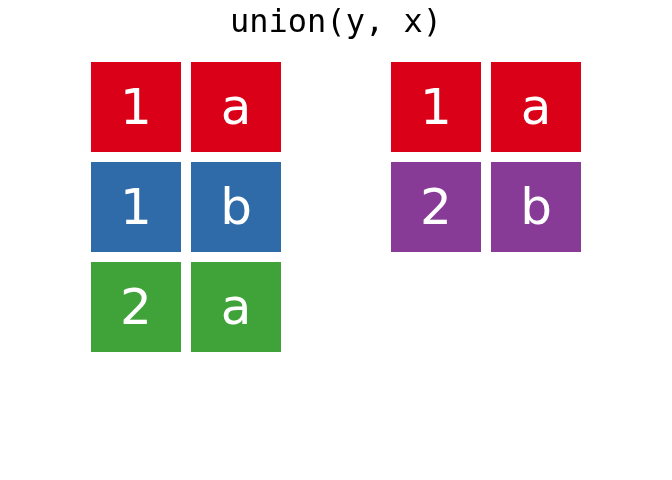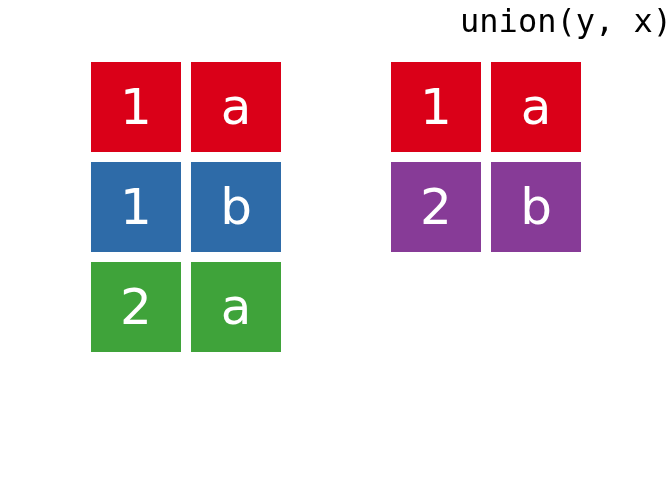--- a/index.html
+++ b/index.html
@@ -12,21 +12,21 @@
     height: 480px;
     background: #ffffff;
     overflow: hidden;
     font-family: "DejaVu Sans", sans-serif;
   }
   .figure-title {
     position: absolute;
     top: 2px;
     left: 0;
     width: 100%;
-    text-align: right;
+    text-align: center;
     font-family: "DejaVu Sans Mono", monospace;
     font-size: 32px;
     font-weight: 400;
     color: #000000;
     letter-spacing: 0px;
     white-space: pre;
   }
   .table-grid {
     position: absolute;
     display: grid;

